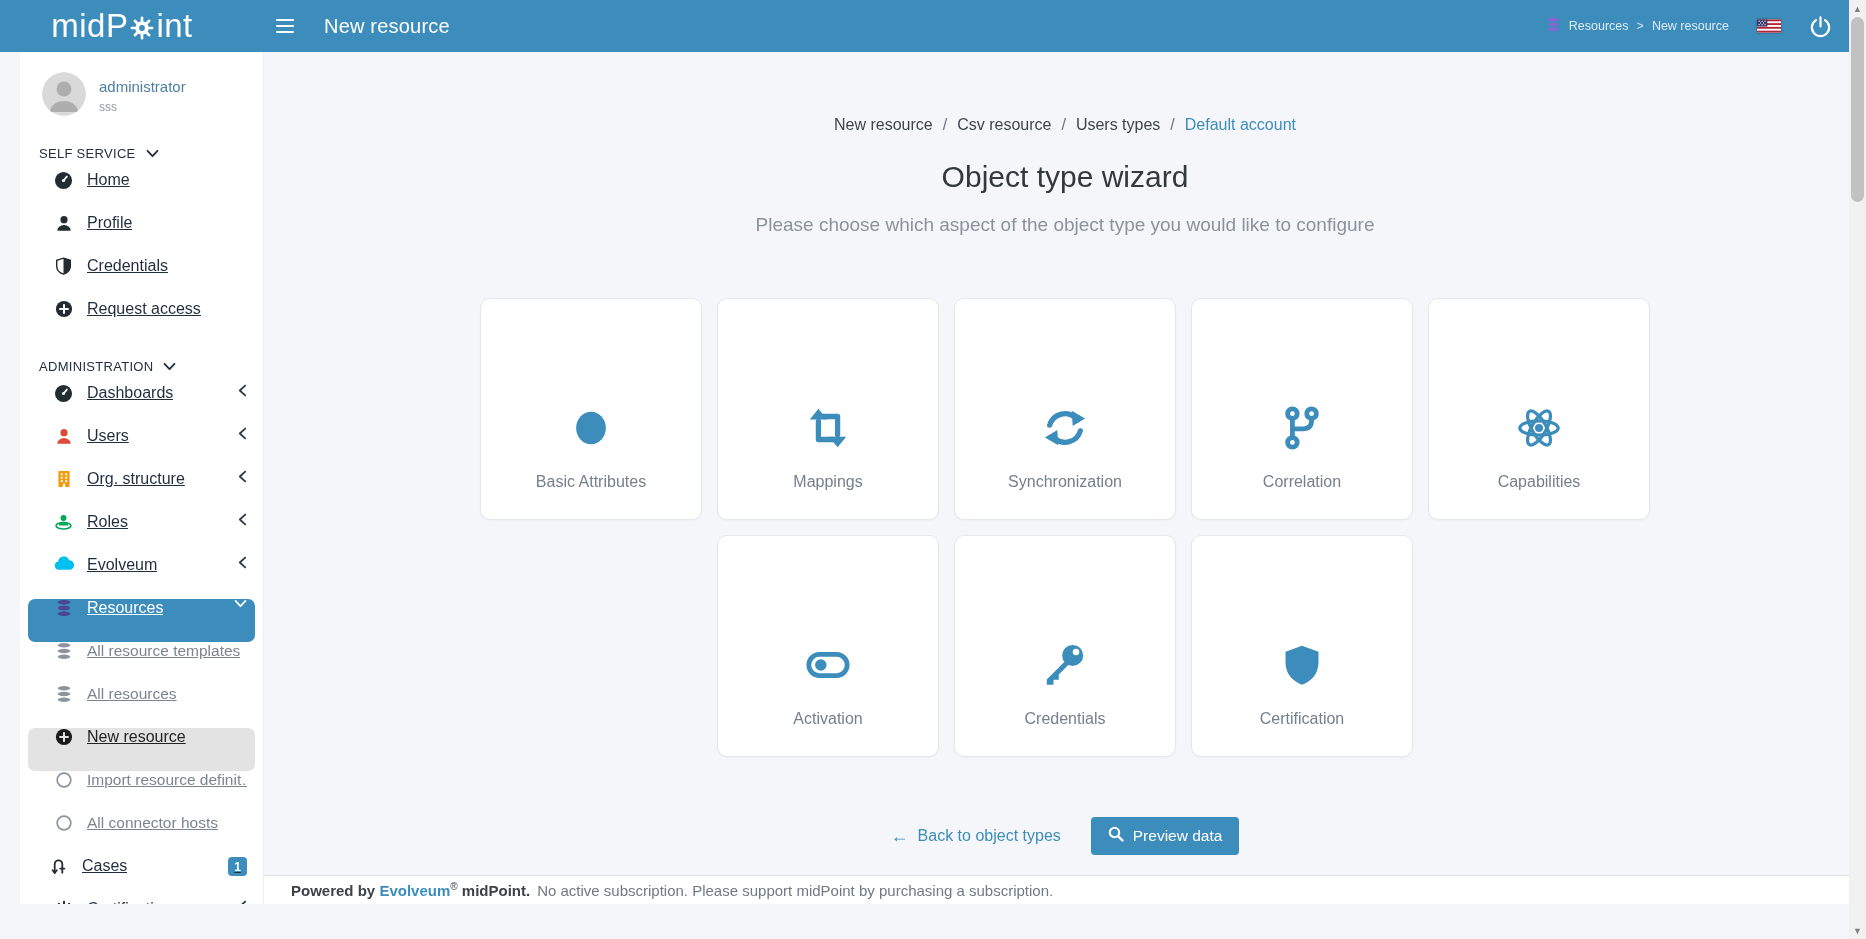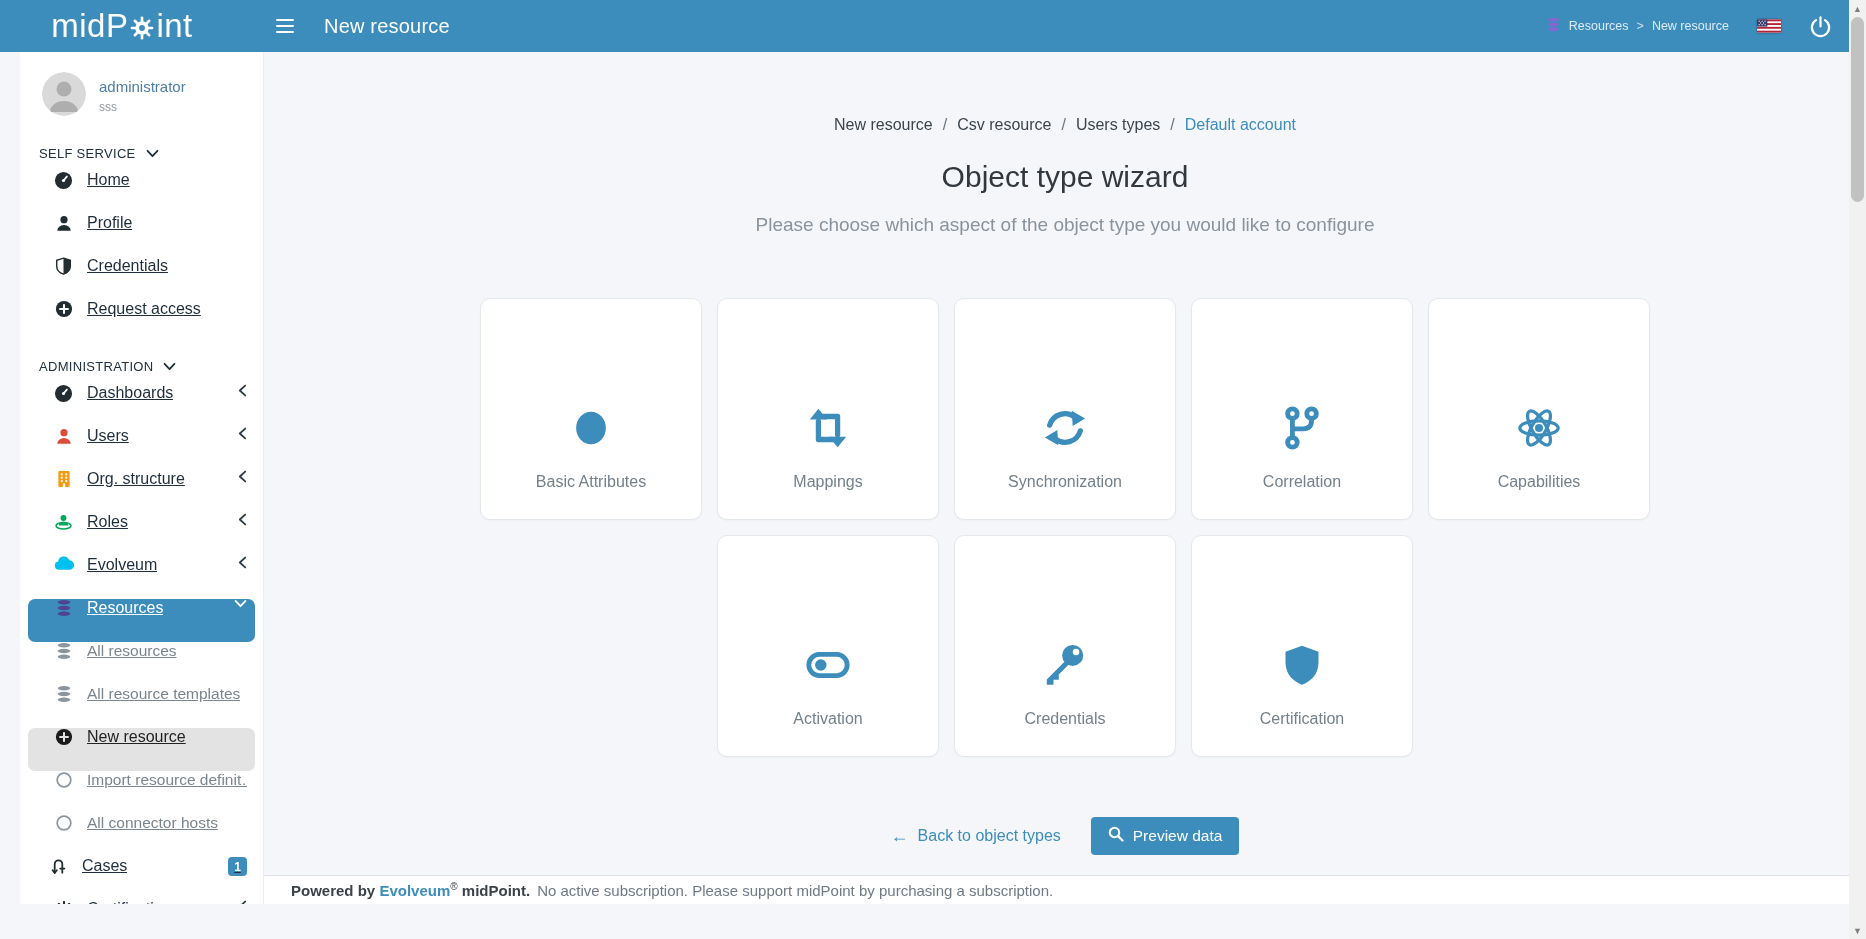--- a/index.html
+++ b/index.html
@@ -324,31 +324,31 @@
     </div>
 
     <div class="menu-item sub">
       <span class="mi-icon c-gray">
           <svg width="18" height="18" viewBox="0 0 20 20" fill="currentColor">
             <ellipse cx="10" cy="3.6" rx="7" ry="2.5"></ellipse>
             <ellipse cx="10" cy="10" rx="7" ry="2.5"></ellipse>
             <ellipse cx="10" cy="16.4" rx="7" ry="2.5"></ellipse>
           </svg>
         </span>
-      <span class="mi-label">All resources</span>
+      <span class="mi-label">All resource templates</span>
     </div>
     <div class="menu-item sub">
       <span class="mi-icon c-gray">
           <svg width="18" height="18" viewBox="0 0 20 20" fill="currentColor">
             <ellipse cx="10" cy="3.6" rx="7" ry="2.5"></ellipse>
             <ellipse cx="10" cy="10" rx="7" ry="2.5"></ellipse>
             <ellipse cx="10" cy="16.4" rx="7" ry="2.5"></ellipse>
           </svg>
         </span>
-      <span class="mi-label">All resource templates</span>
+      <span class="mi-label">All resources</span>
     </div>
     <div class="menu-item active-sub">
       <span class="mi-icon c-black">
           <svg width="18" height="18" viewBox="0 0 20 20">
             <circle cx="10" cy="10" r="9" fill="currentColor"></circle>
             <path d="M10 5.6 V14.4 M5.6 10 H14.4" stroke="#e3e3e3" stroke-width="2.3" stroke-linecap="round"></path>
           </svg>
         </span>
       <span class="mi-label">New resource</span>
     </div>

